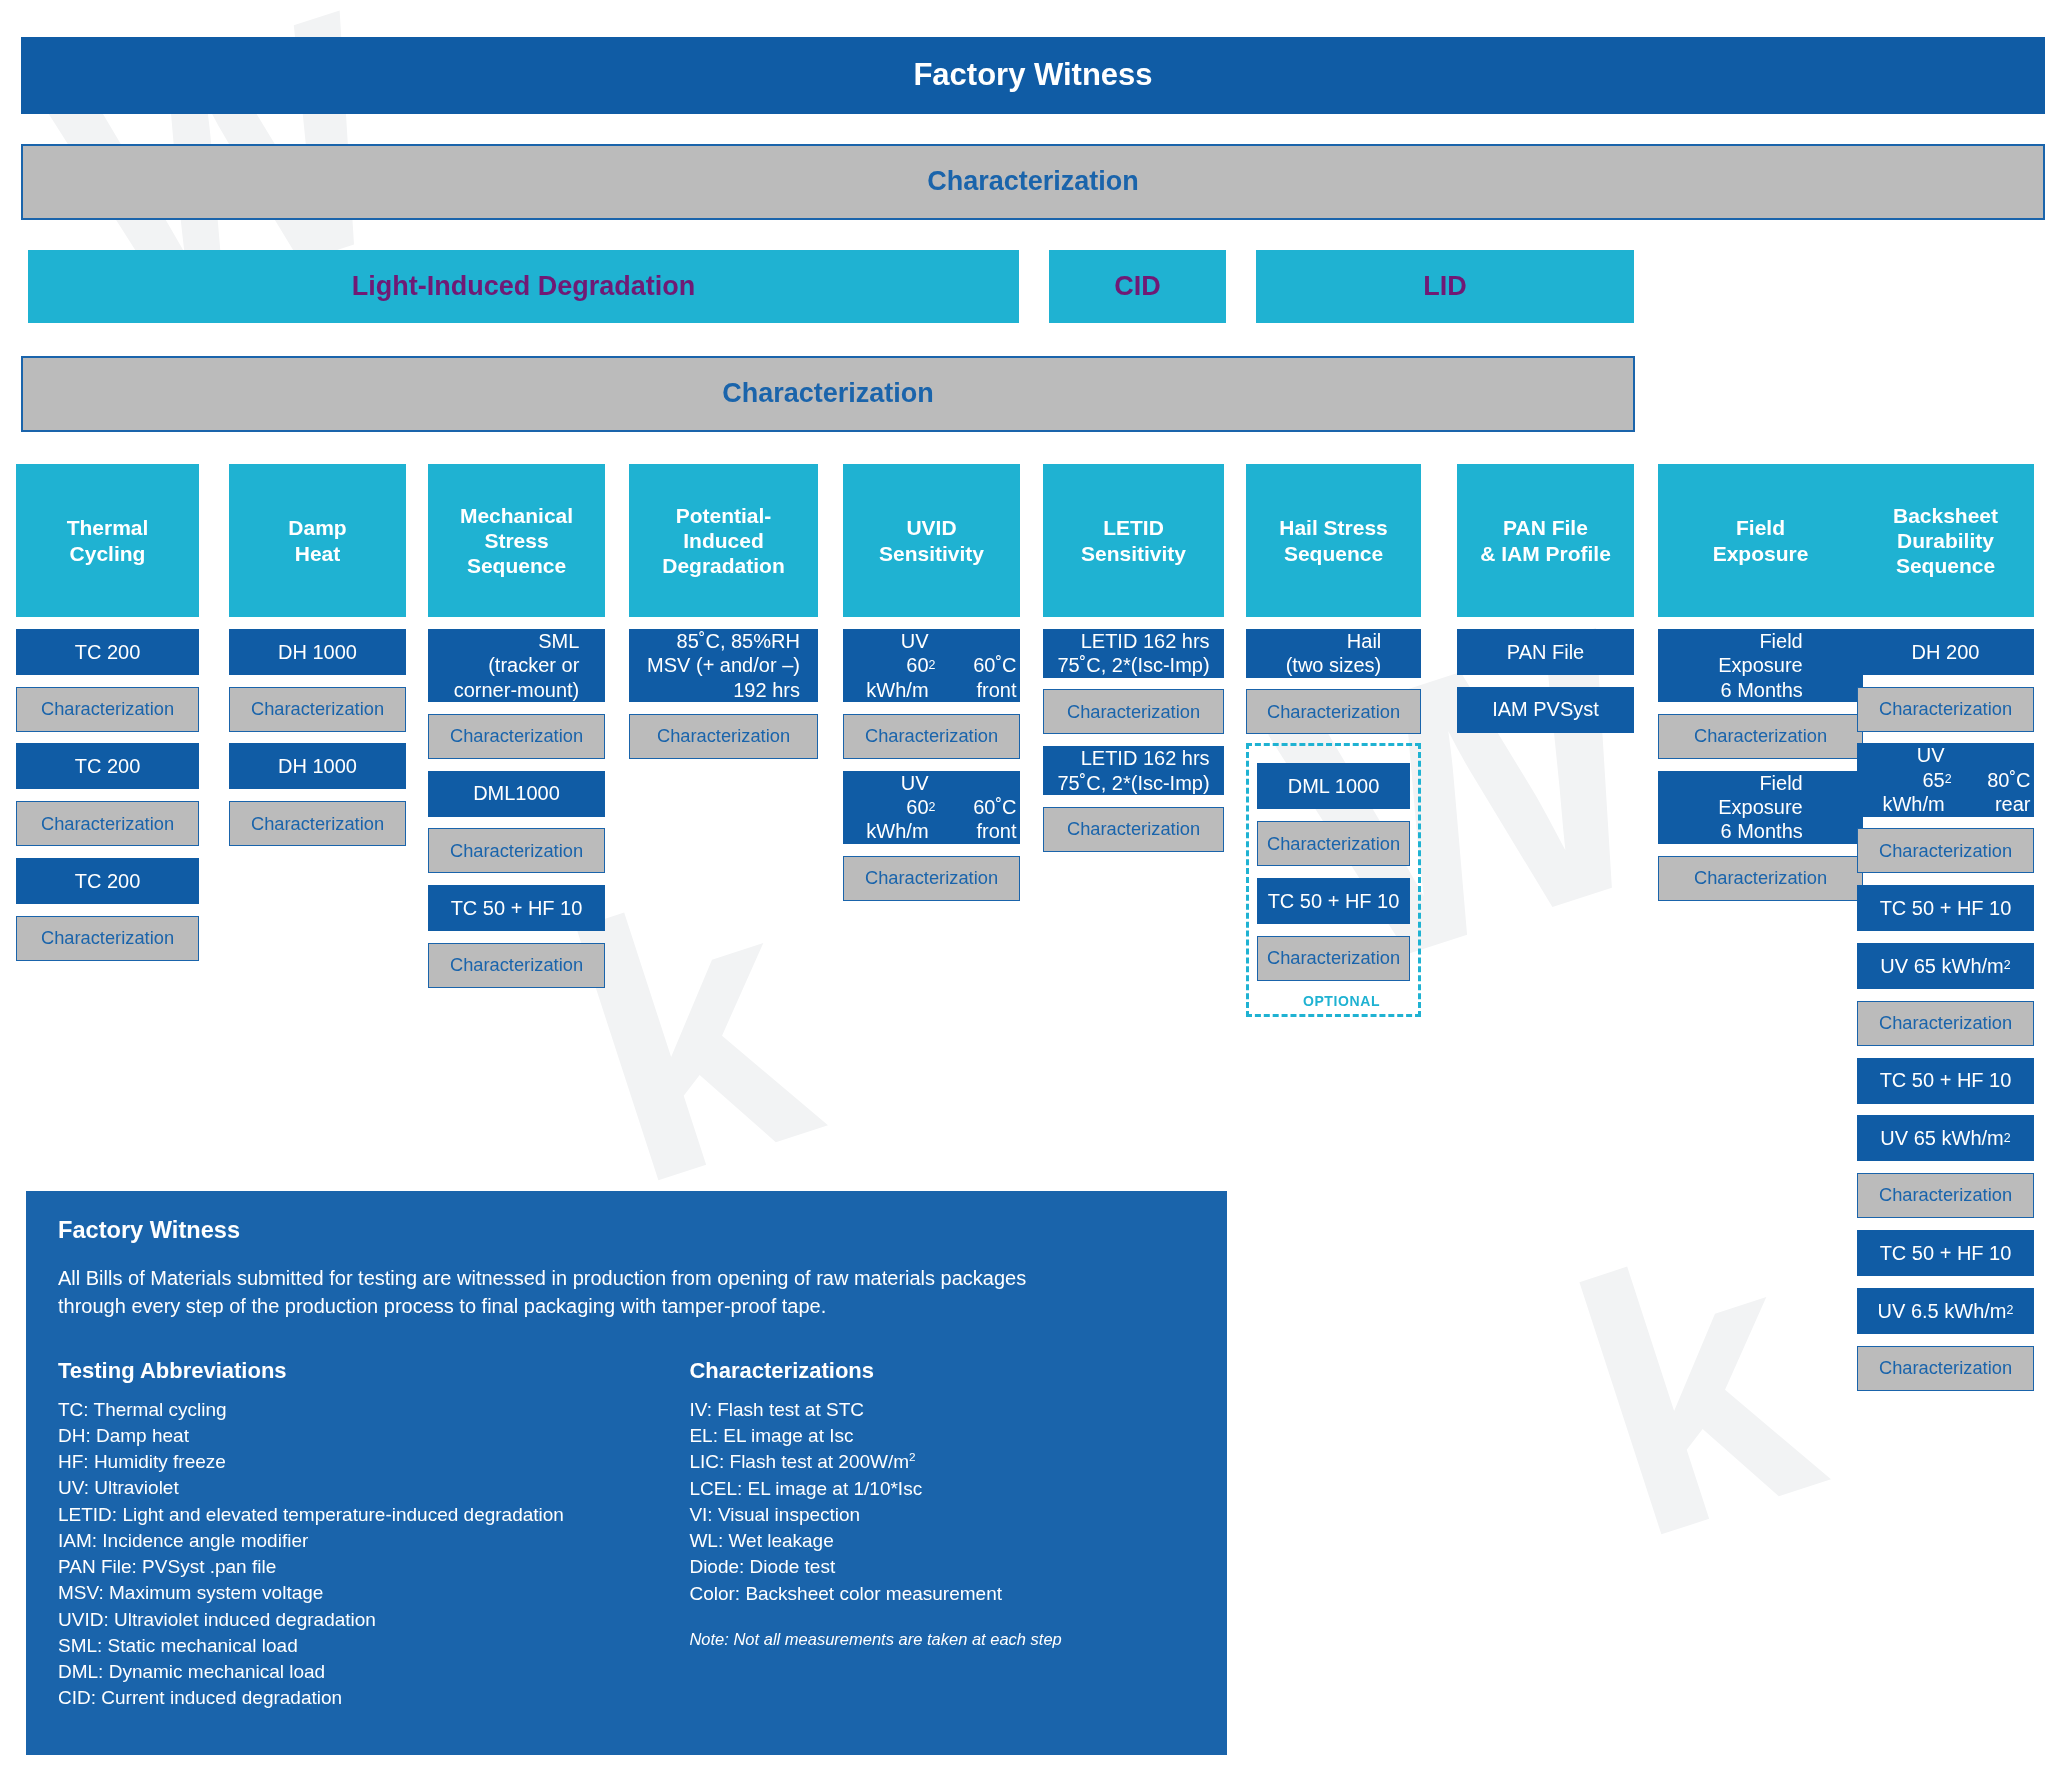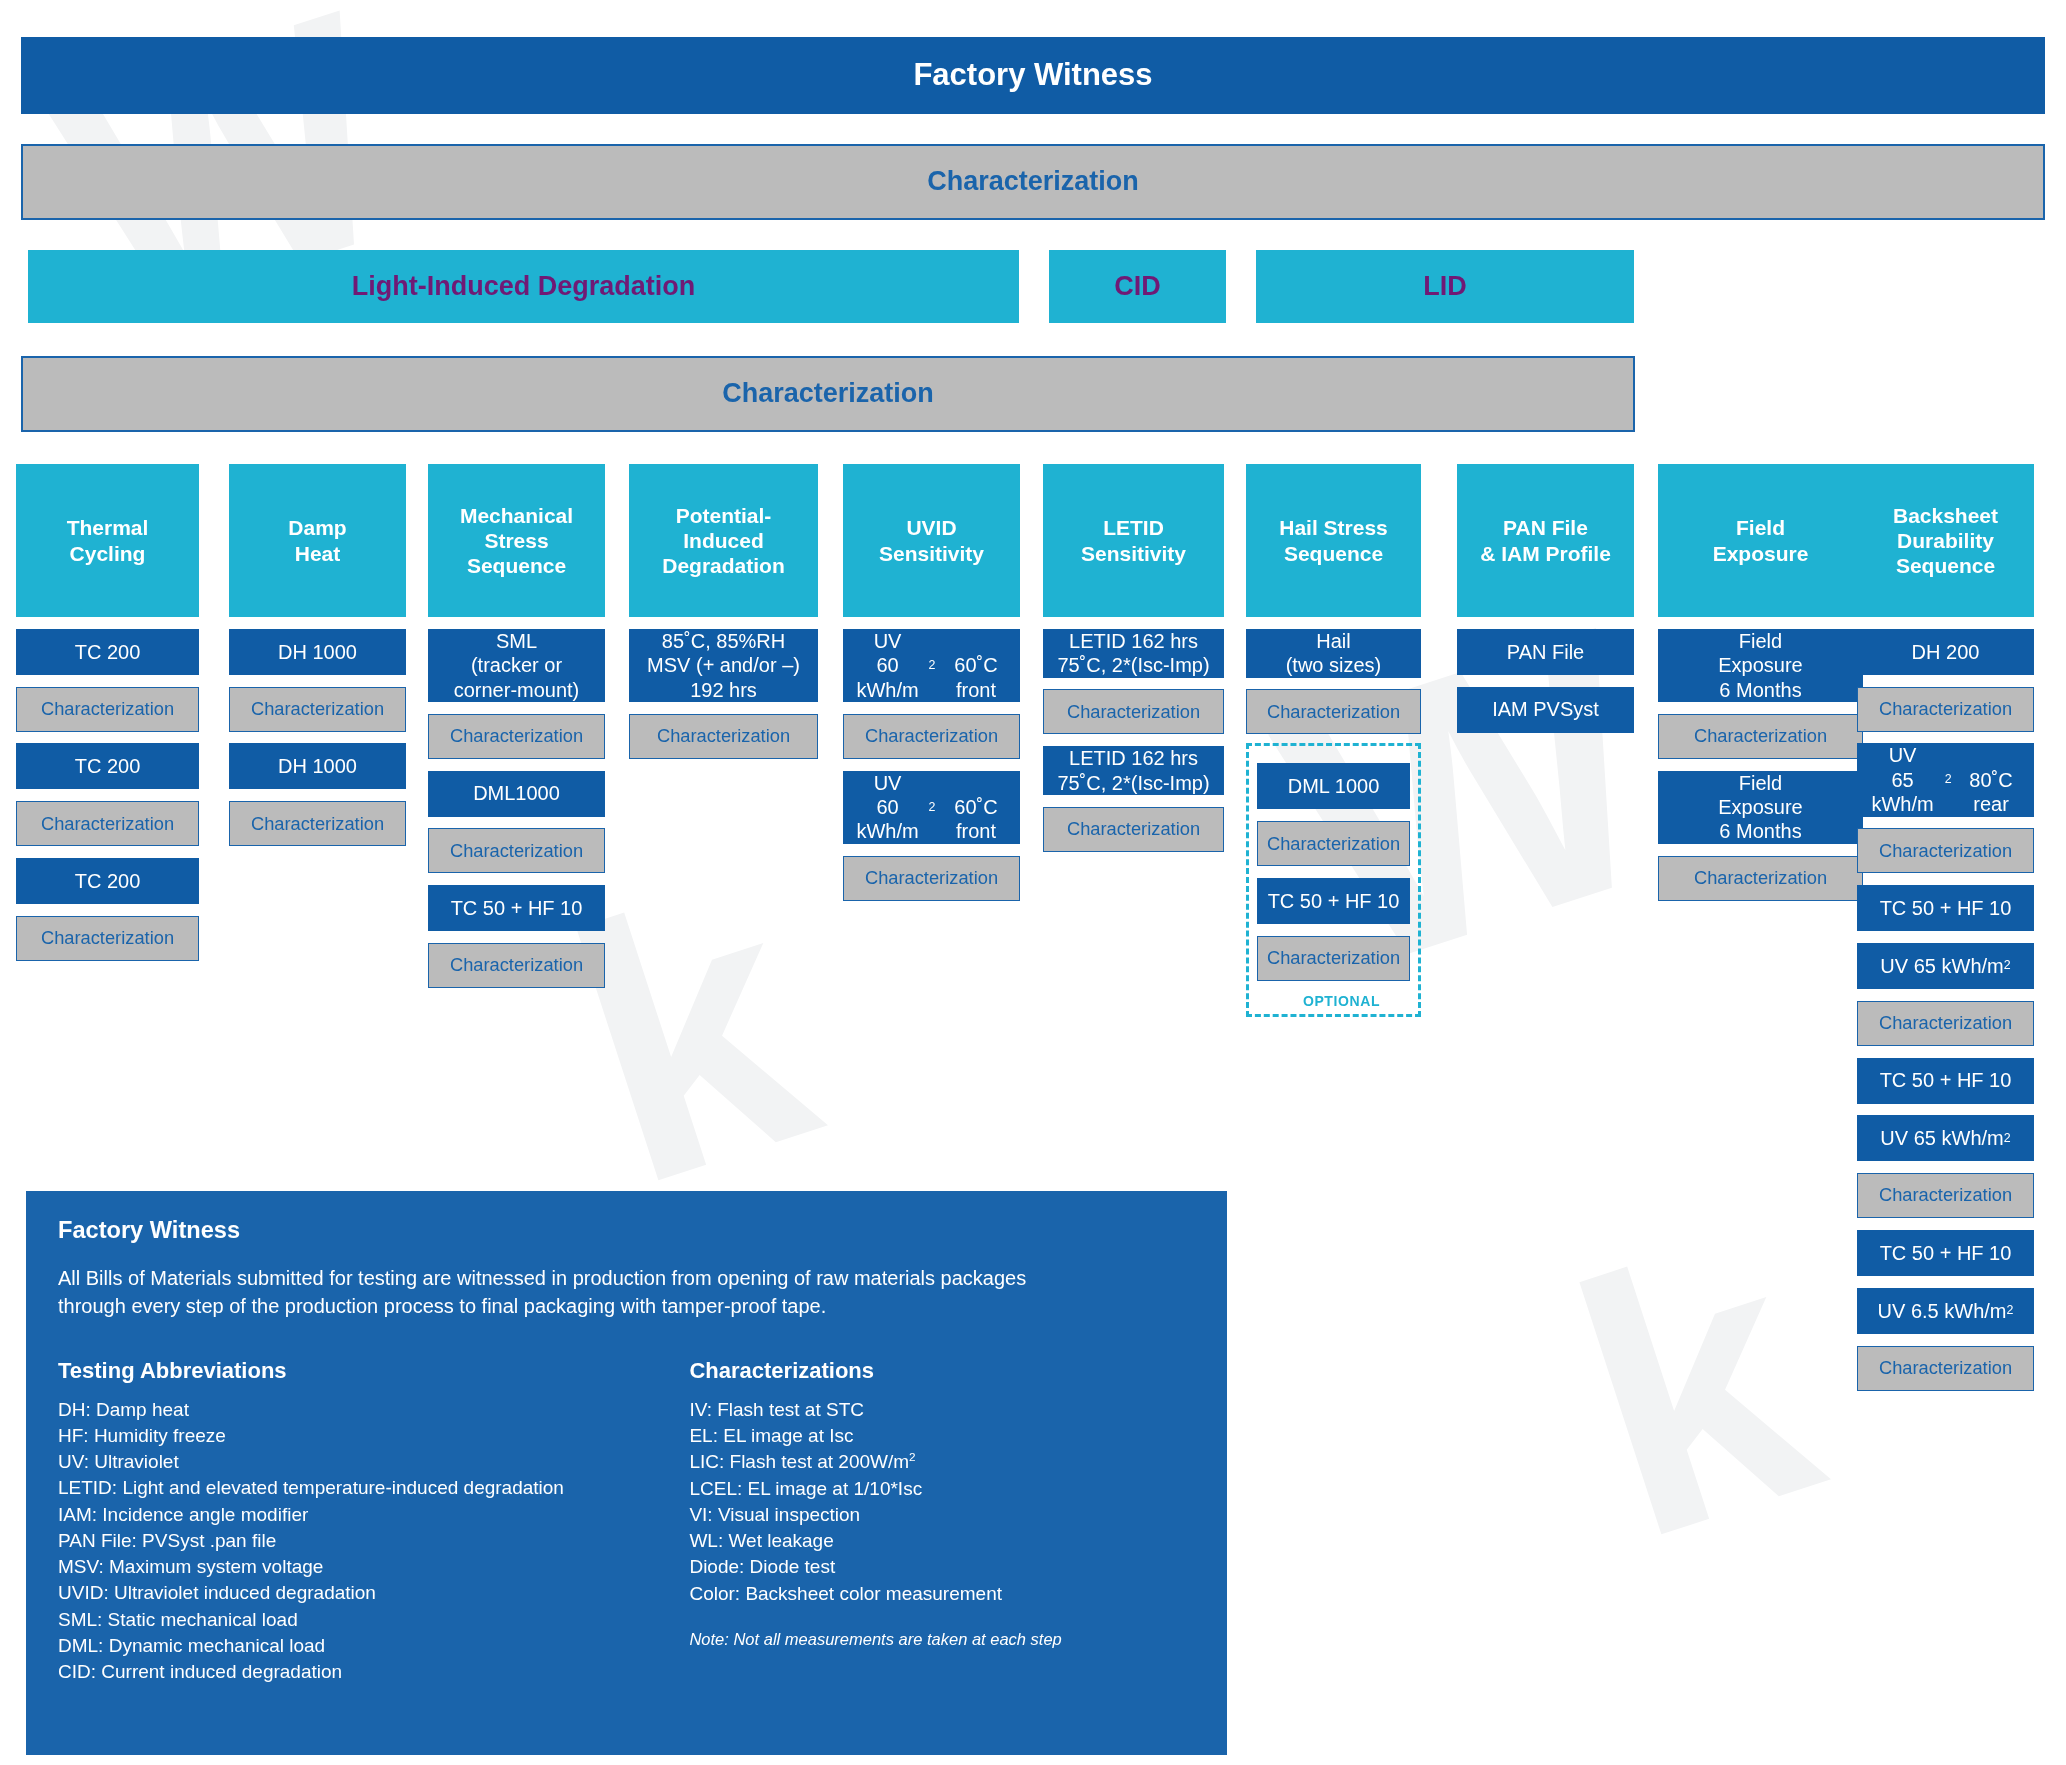--- a/index.html
+++ b/index.html
@@ -113,21 +113,21 @@
   .col-body {
     position: relative;
     width: 100%;
   }
   .node {
     position: relative;
     width: 100%;
     display: flex;
     align-items: center;
     justify-content: center;
-    text-align: center;
+    text-align: right;
     line-height: 1.22;
     font-size: 20px;
     margin-top: 11.8px;
     padding: 0 3.5px;
   }
   .node.step  { min-height: 46px; }
   .node.charz { min-height: 45px; font-size: 18.3px; }
 
   
   .optional-wrap {
@@ -298,20 +298,21 @@
     </div>
 
   <div id="info-panel">
     <div id="info-title">Factory Witness</div>
     <div id="info-desc">All Bills of Materials submitted for testing are witnessed in production from opening of raw materials packages through every step of the production process to final packaging with tamper-proof tape.</div>
 
     <div class="cols2">
       <div class="c-left">
         <div class="sub-title">Testing Abbreviations</div>
         <ul class="abbrev" id="abbrev-list">
+            <li>TC: Thermal cycling</li>
             <li>DH: Damp heat</li>
             <li>HF: Humidity freeze</li>
             <li>UV: Ultraviolet</li>
             <li>LETID: Light and elevated temperature-induced degradation</li>
             <li>IAM: Incidence angle modifier</li>
             <li>PAN File: PVSyst .pan file</li>
             <li>MSV: Maximum system voltage</li>
             <li>UVID: Ultraviolet induced degradation</li>
             <li>SML: Static mechanical load</li>
             <li>DML: Dynamic mechanical load</li>

